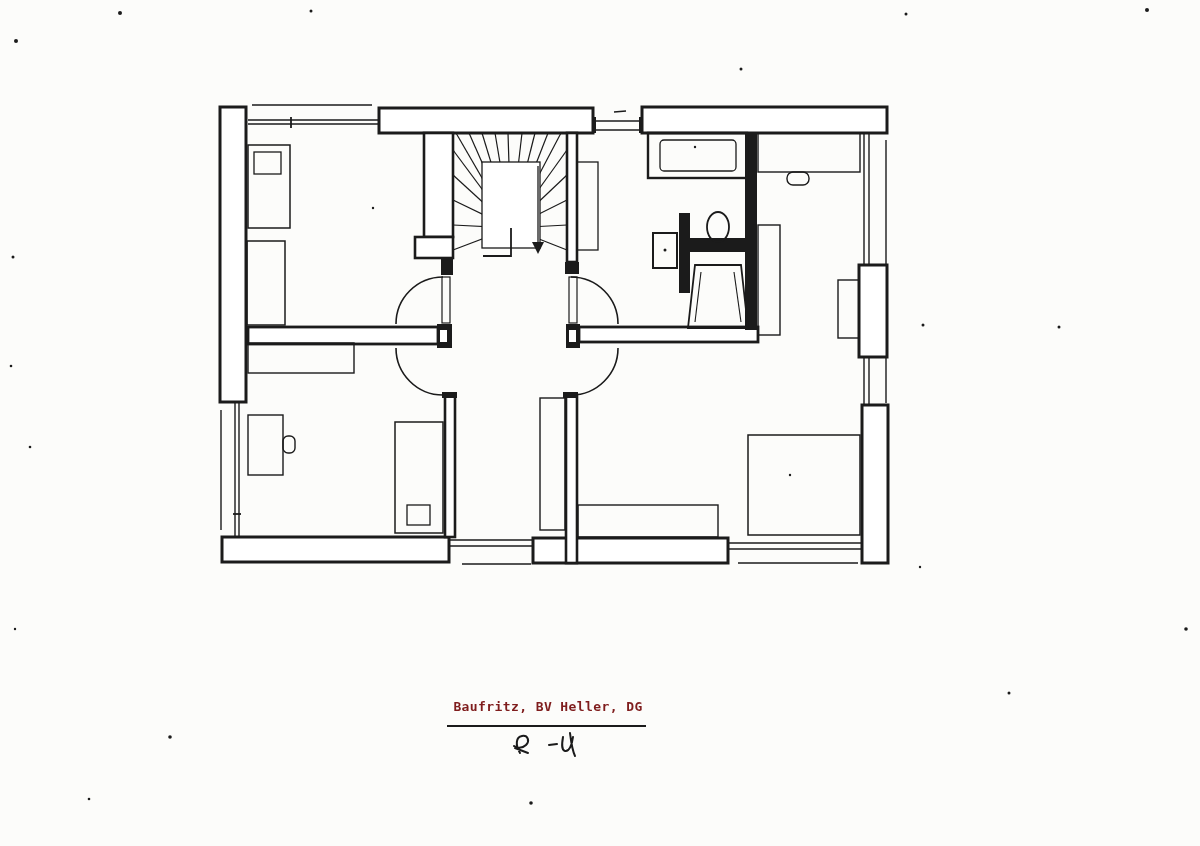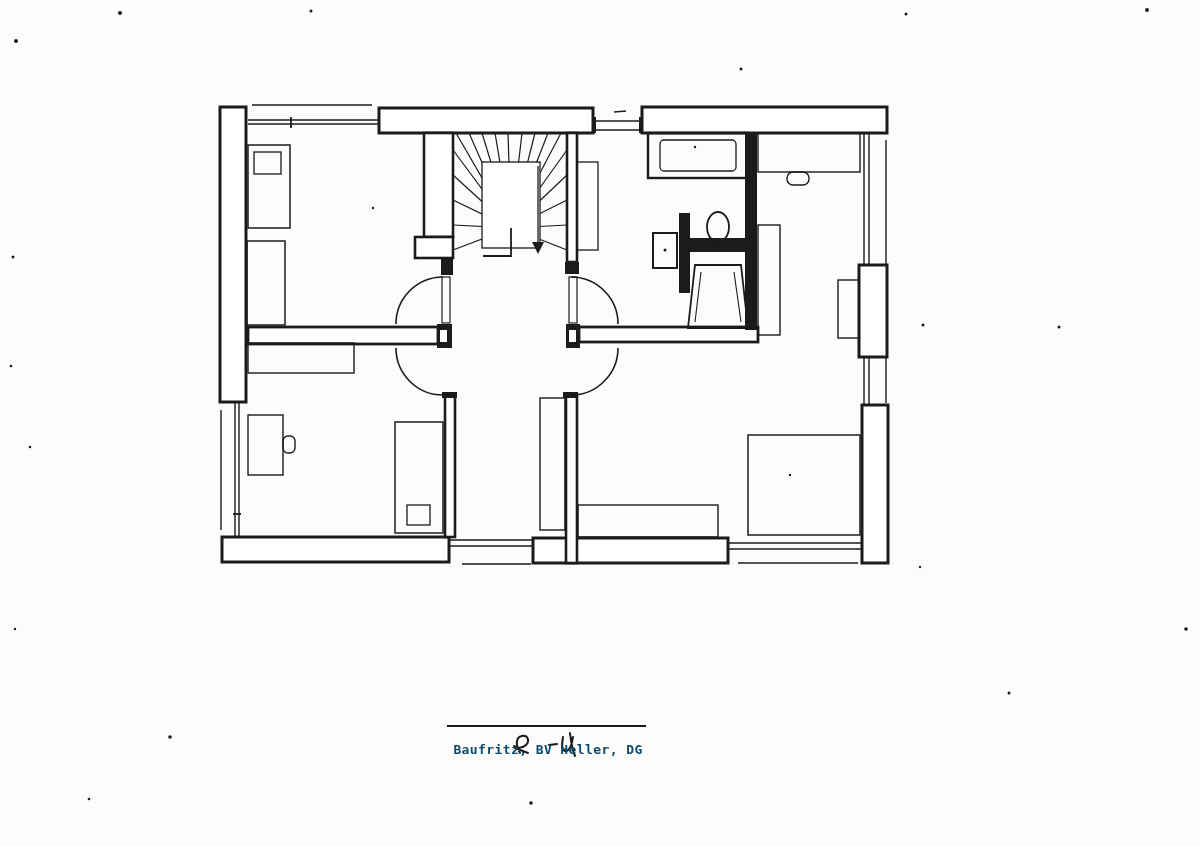--- a/index.html
+++ b/index.html
@@ -1,21 +1,21 @@
 <!DOCTYPE html>
 <html><head>
 <meta charset="utf-8">
 <style>
   html,body{margin:0;padding:0;}
   body{width:1200px;height:846px;position:relative;background:#fcfcfa;overflow:hidden;
        font-family:"DejaVu Sans Mono", monospace;}
   svg{position:absolute;left:0;top:0;}
   .footer-title{position:absolute;left:440px;top:699px;width:216px;text-align:center;
-       font:bold 13px "DejaVu Sans Mono", monospace;letter-spacing:.4px;color:#0c4a6e;
-       white-space:nowrap;margin-top:43px;}
+       font:bold 13px "DejaVu Sans Mono", monospace;letter-spacing:.4px;color:#7f1d1d;
+       white-space:nowrap;}
   .footer-underline{position:absolute;left:447px;top:725px;width:199px;height:2px;background:#1b1b1b;}
   .mark{stroke:#1b1b1b;stroke-width:2;fill:none;stroke-linecap:round;stroke-linejoin:round;}
 </style>
 </head>
 <body>
 
 <svg id="plan-svg" width="1200" height="846" viewBox="0 0 1200 846" xmlns="http://www.w3.org/2000/svg">
   <path class="mark" d="M520,753 C515,745 516,737 522,736 C528,735 530,741 526,745 C522,749 516,748 514,746 M515,748 L528,753 M549,745 L557,744 M563,737 C562,743 561,750 565,751 C569,752 572,745 573,737 M570,733 C571,741 572,750 575,756"></path>
 <line x1="252" y1="105" x2="372" y2="105" fill="none" stroke="#1b1b1b" stroke-width="1.4"></line>
     <line x1="248" y1="120" x2="379" y2="120" fill="none" stroke="#1b1b1b" stroke-width="1.4"></line>

